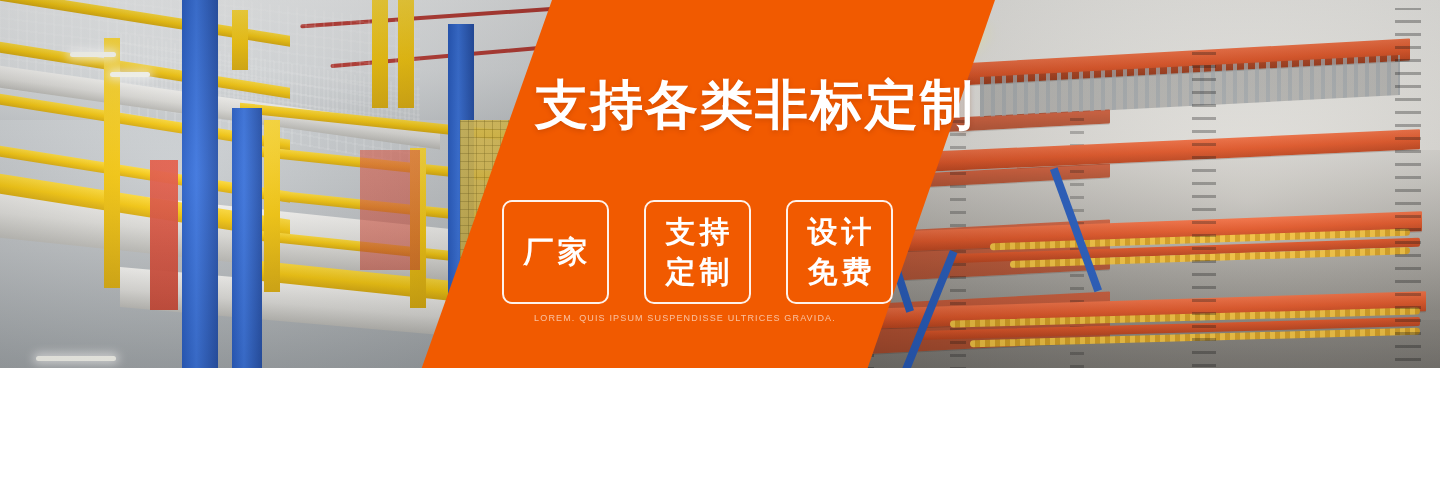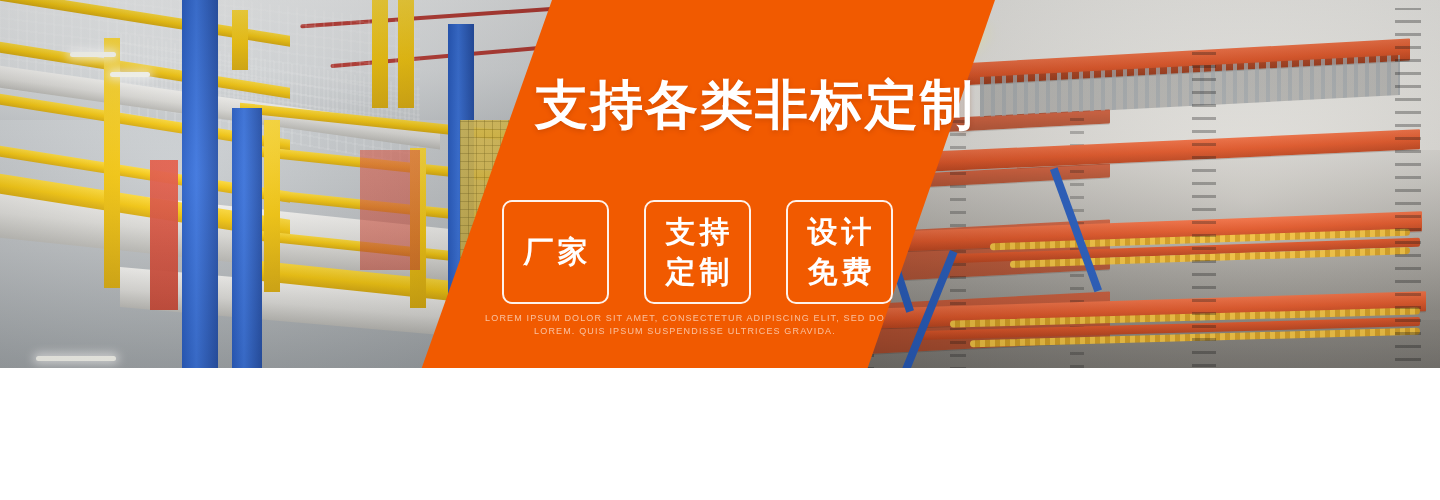--- a/index.html
+++ b/index.html
@@ -253,19 +253,18 @@
         <span>支持</span>
         <span>定制</span>
       </div>
       <div class="tag">
         <span>设计</span>
         <span>免费</span>
       </div>
     </div>
 
     <div class="lorem">
-      <div>LOREM IPSUM DOLOR SIT AMET, CONSECTETUR ADIPISCING ELIT, SED DO</div>
       <div>LOREM. QUIS IPSUM SUSPENDISSE ULTRICES GRAVIDA.</div>
     </div>
 
 
   </div>
 </div>
 
 </body></html>

